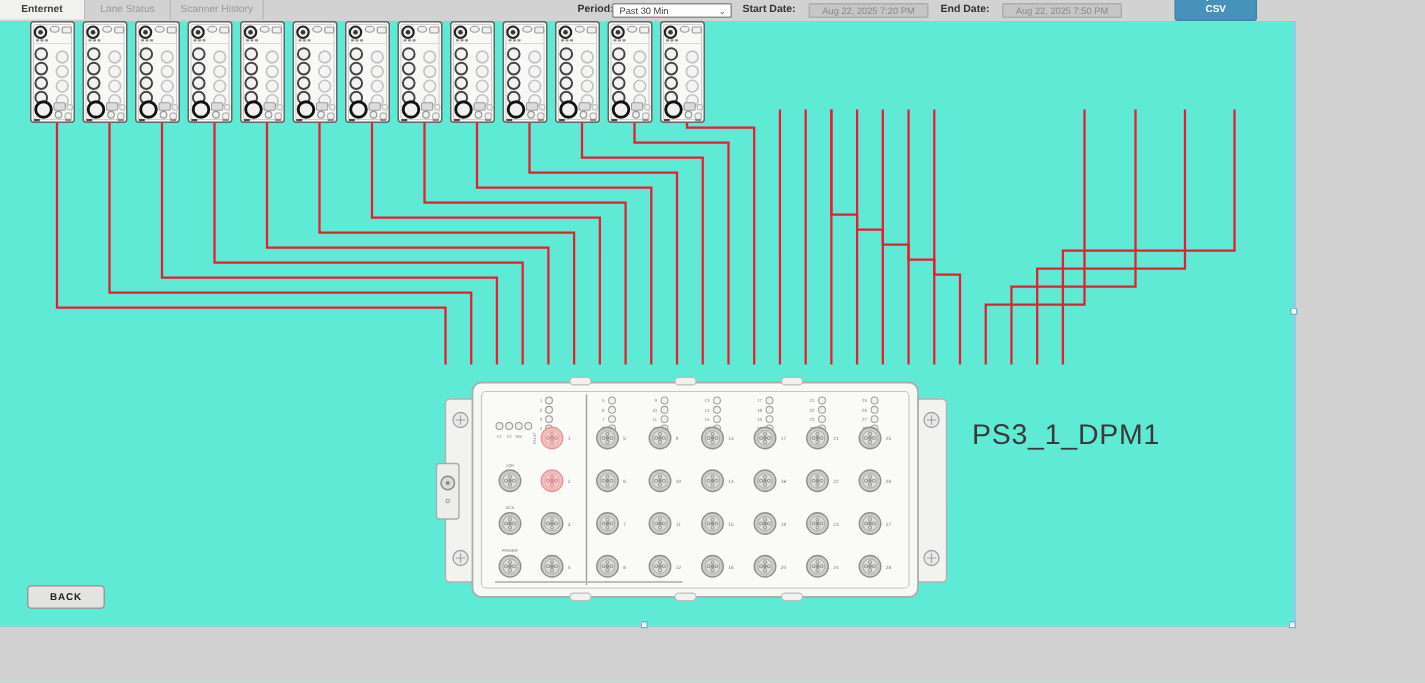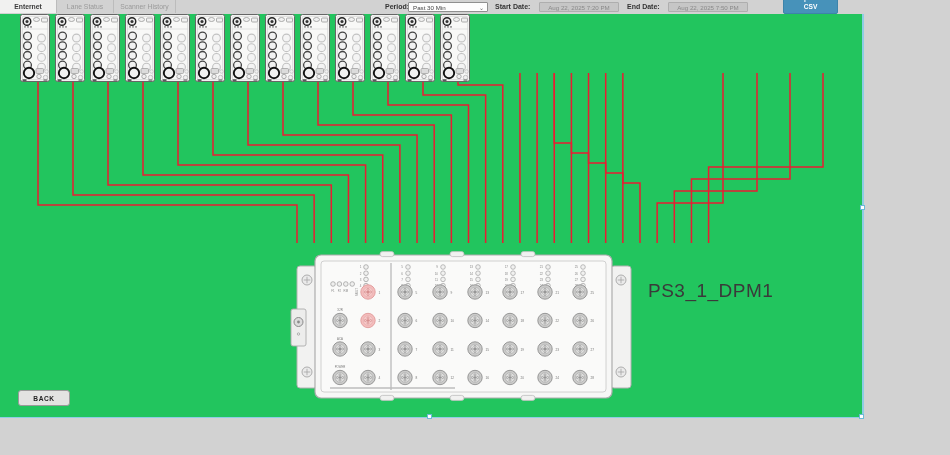--- a/index.html
+++ b/index.html
@@ -26,21 +26,21 @@
   .dateinput{
     position:absolute;top:1.5px;height:10px;background:#c6c6c6;border:1px solid #aeaeae;
     font-size:6.2px;color:#8a8a8a;line-height:9px;text-align:center;box-sizing:border-box;border-radius:1px;
   }
   .export-btn{
     position:absolute;left:783px;top:-9px;width:55px;height:23px;background:#4792ba;
     border:1px solid #3d84aa;border-radius:2px;color:#fff;font-size:6.6px;font-weight:bold;
     text-align:center;line-height:1.35;box-sizing:border-box;padding-top:2px;
   }
   
-  .canvas{position:absolute;left:0;top:14px;width:863px;height:403px;background:#22c55e;}
+  .canvas{position:absolute;left:0;top:14px;width:863px;height:403px;background:#5eead4;}
   .edge-right{position:absolute;left:862px;top:14px;width:1.5px;height:403px;background:#8ecde4;}
   .edge-bottom{position:absolute;left:0;top:416.5px;width:863px;height:1.5px;background:#8ecde4;}
   .handle{position:absolute;width:5px;height:5px;background:#fff;border:1px solid #6db9d8;box-sizing:border-box;}
   .side-panel{position:absolute;left:864px;top:0;width:86px;height:455px;background:#d2d2d2;}
   .bottom-panel{position:absolute;left:0;top:418px;width:950px;height:37px;background:#d2d2d2;}
   
   .dpm-title{position:absolute;left:648px;top:266px;font-size:19px;color:#3a3a3a;letter-spacing:0.5px;}
   .back-btn{
     position:absolute;left:18px;top:376px;width:52px;height:16px;background:#e3e3e2;
     border:1px solid #9a9a9a;border-radius:3px;font-size:6.6px;font-weight:bold;color:#222;

